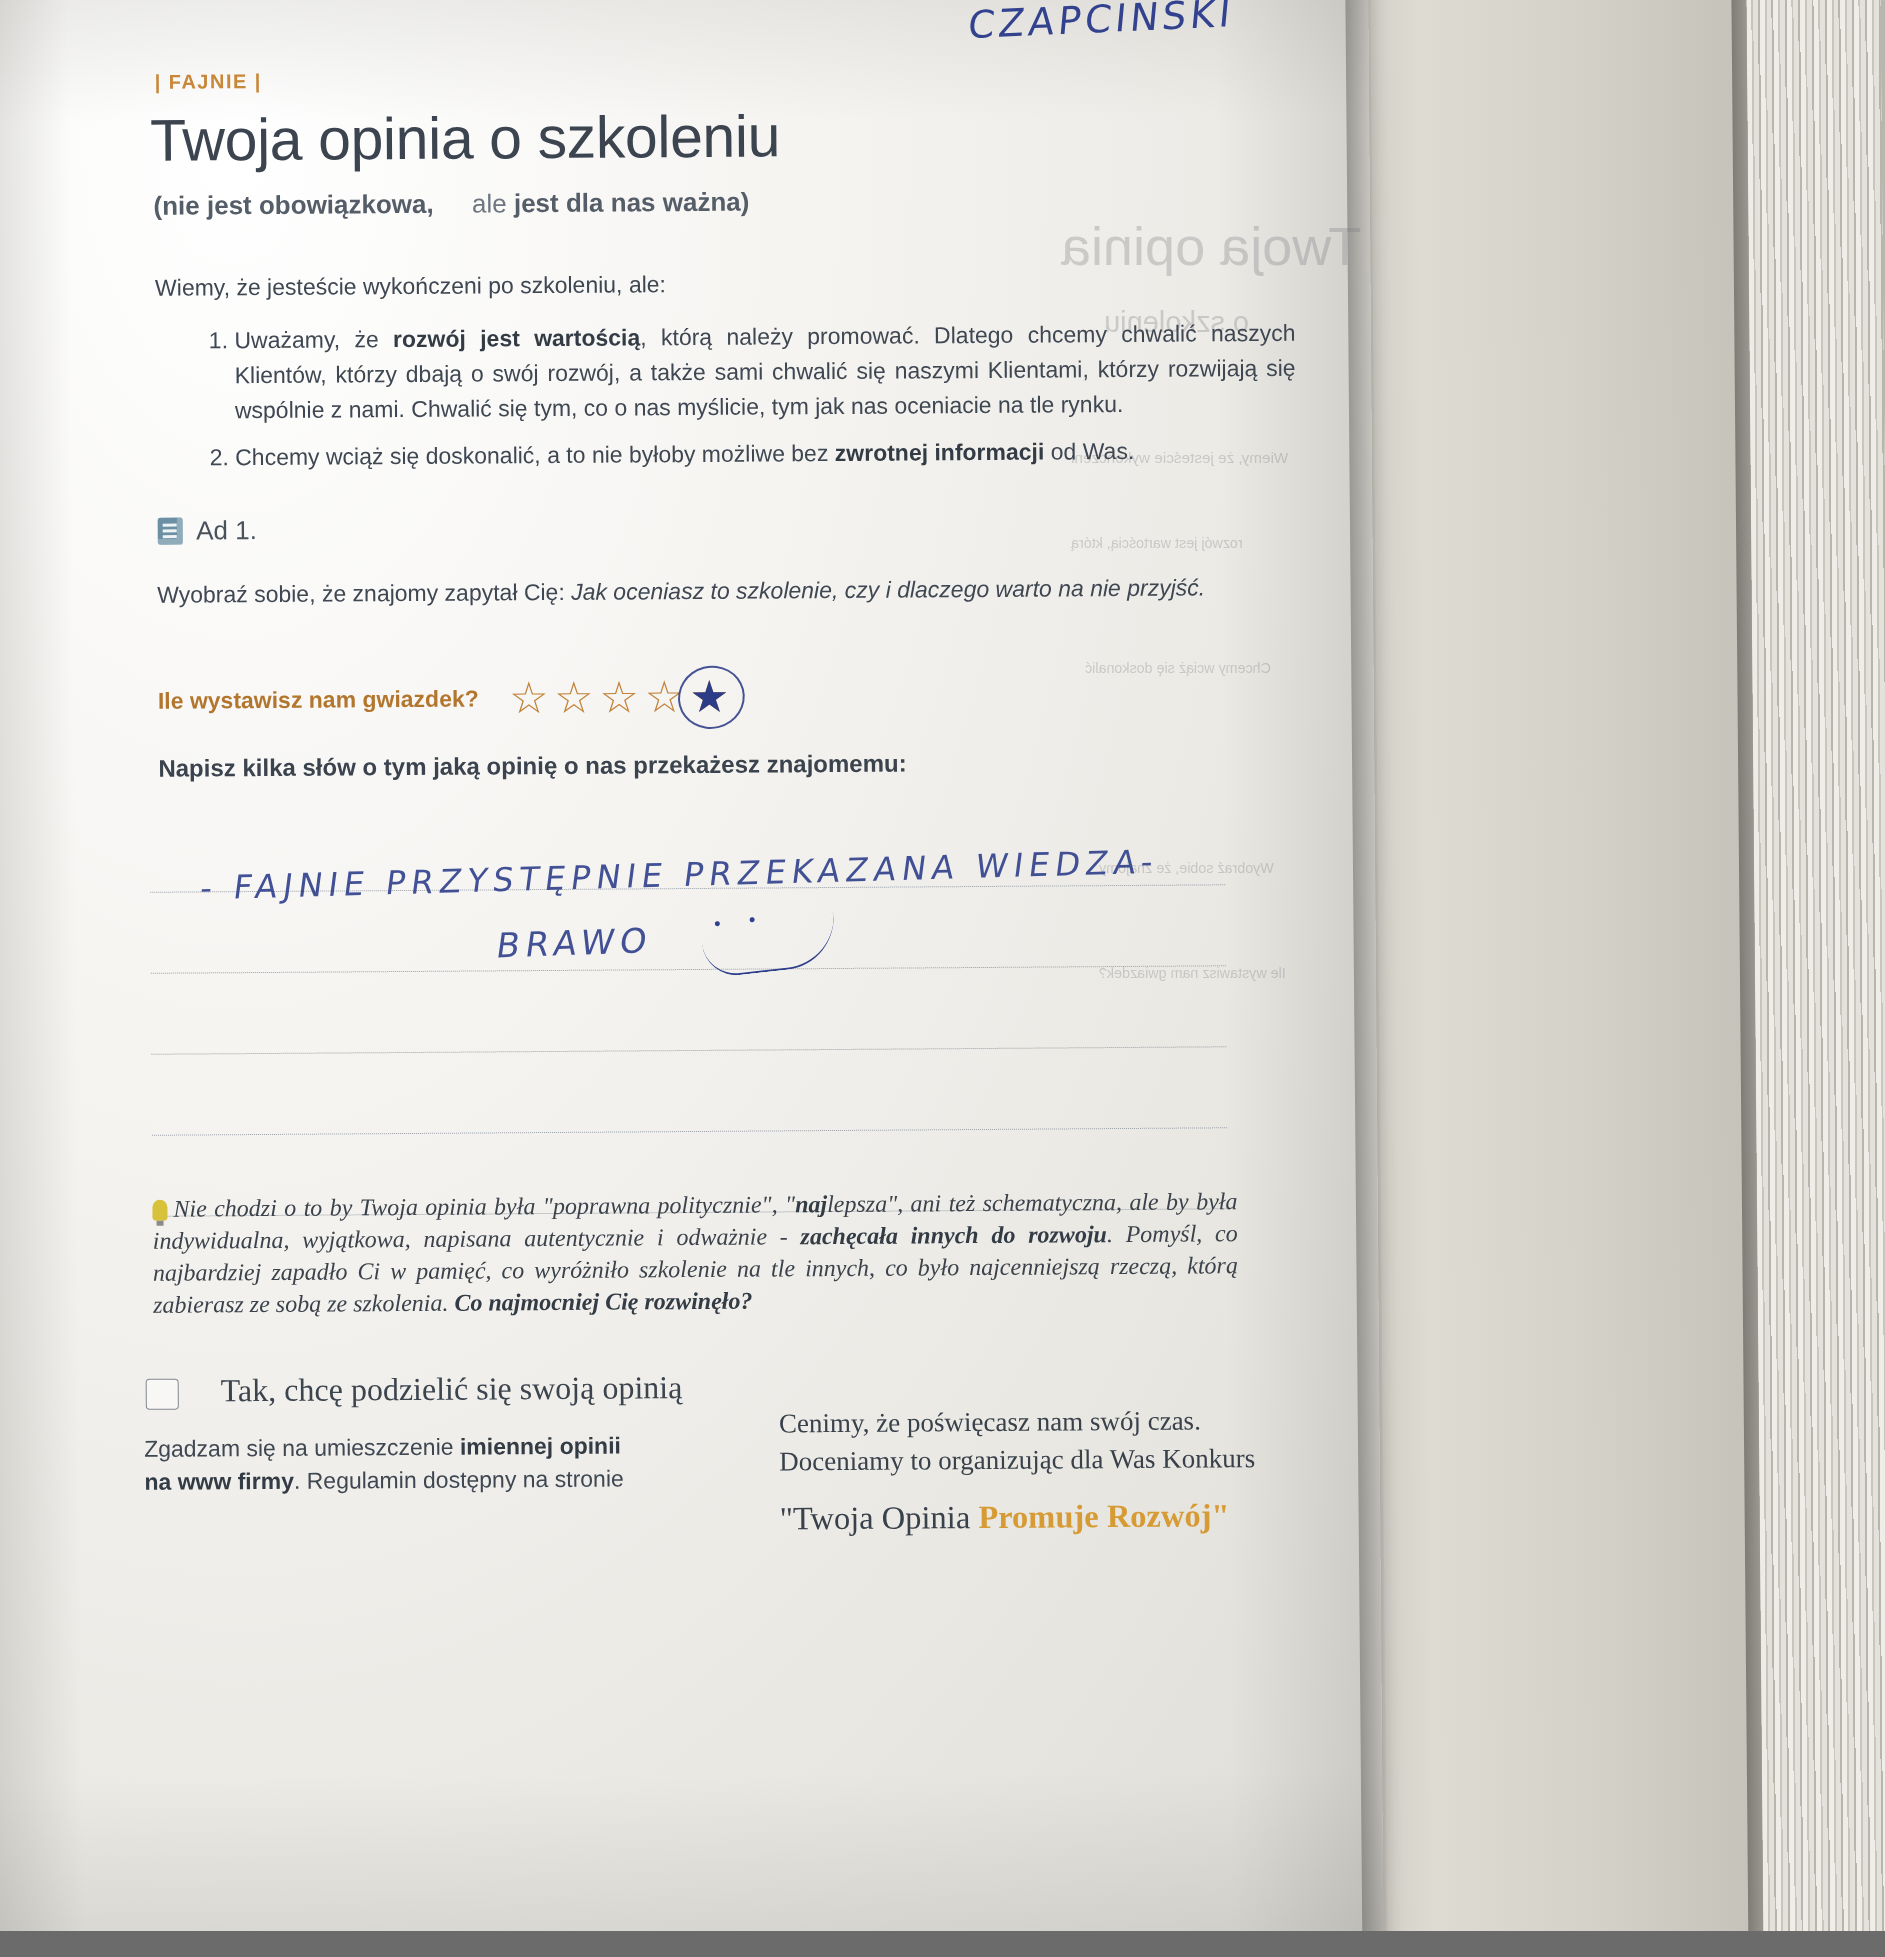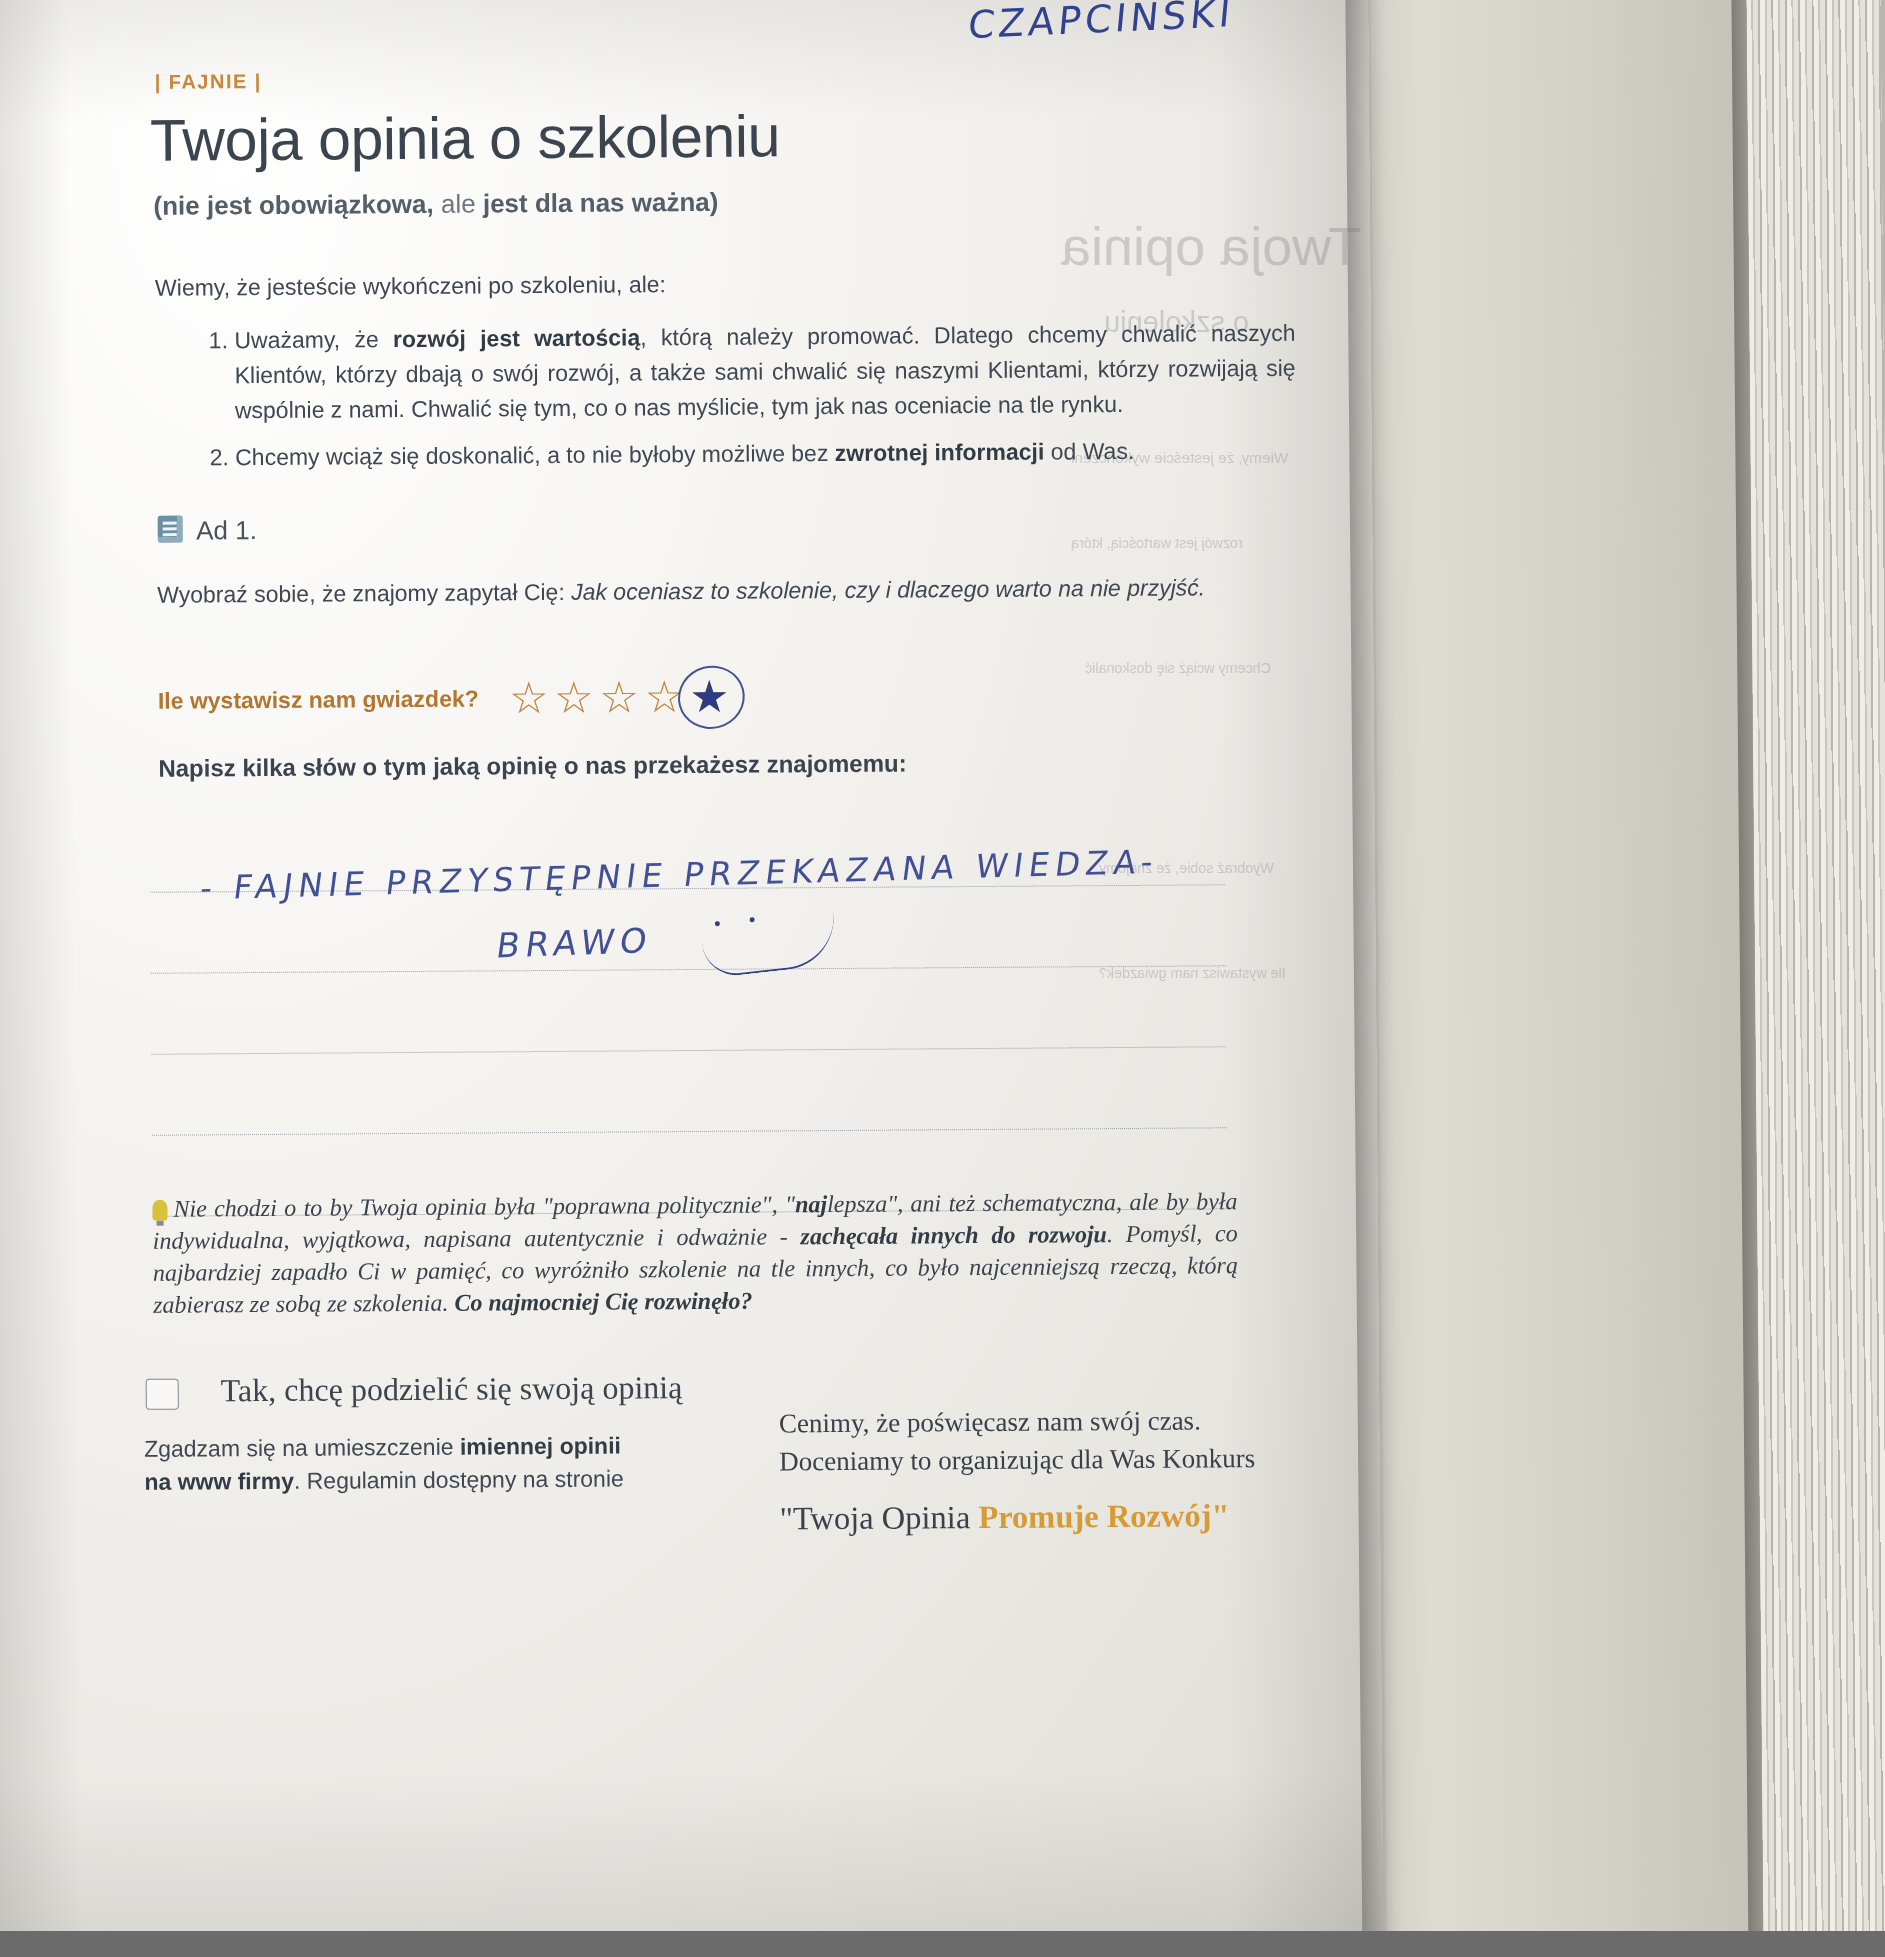--- a/index.html
+++ b/index.html
@@ -118,21 +118,21 @@
     font-weight: 400;
     color: #3c4450;
     letter-spacing: -0.4px;
   }
   .subtitle {
     left: 159px; top: 187px;
     font-size: 26px;
     color: #555e68;
     font-weight: 700;
   }
-  .subtitle .light { font-weight: 400; color: #6d7681; }
+  .subtitle .light { font-weight: 400; color: #6d7681; margin-left: 31px; }
 
   .lead {
     left: 160px; top: 271px;
     font-size: 23px;
     color: #3f4752;
   }
 
   ol.reasons {
     left: 187px; top: 320px;
     width: 1061px;
@@ -144,21 +144,21 @@
   }
   ol.reasons li { margin-bottom: 11.5px; text-align: justify; }
   ol.reasons li:last-child { margin-bottom: 0; }
   b { font-weight: 700; color: #333b45; }
 
   .ad1 {
     left: 161px; top: 512px;
     font-size: 26px;
     color: #4a525c;
     display: flex;
-    align-items: flex-start;
+    align-items: center;
     gap: 13.4px;
   }
   .memo-icon {
     display: inline-block;
     width: 25px; height: 27px;
     background: #6b8fa3;
     border-radius: 2.9px;
     position: relative;
     box-shadow: inset -5.7px -5.7px 0 rgba(255,255,255,0.25);
   }

